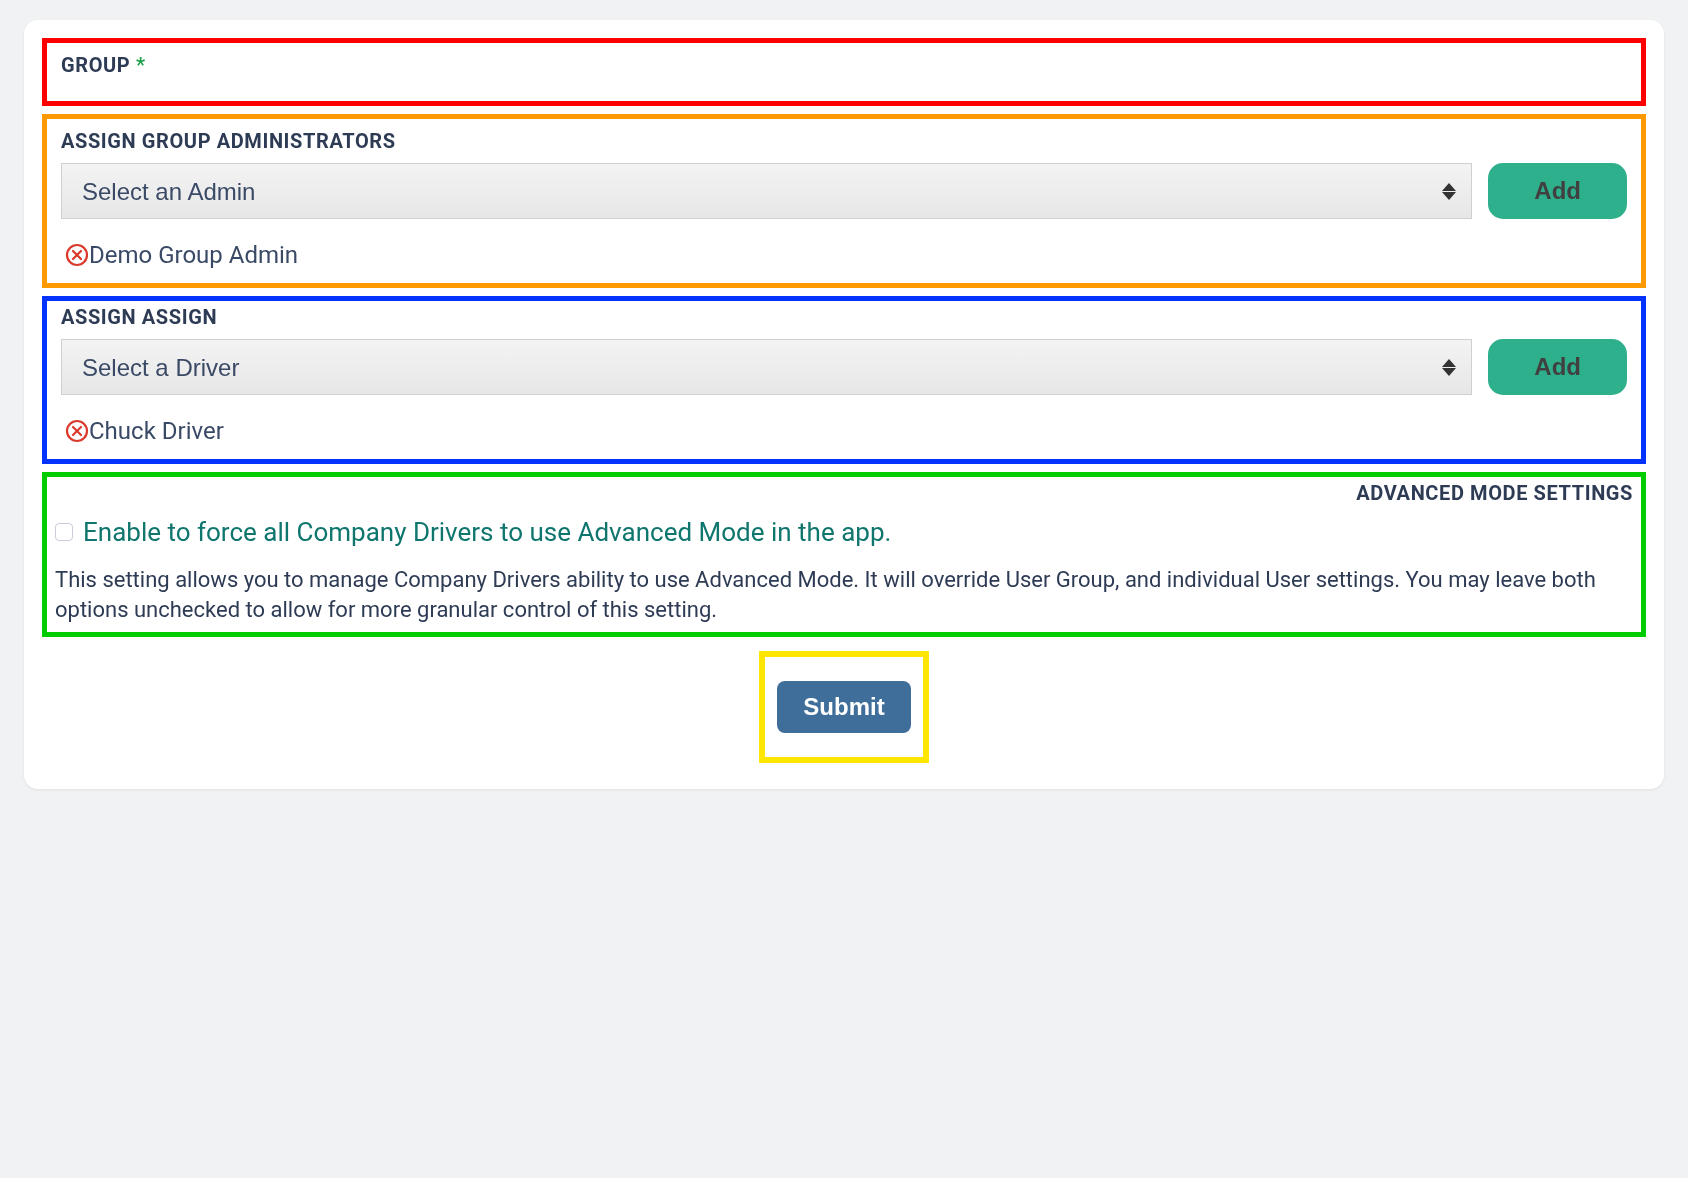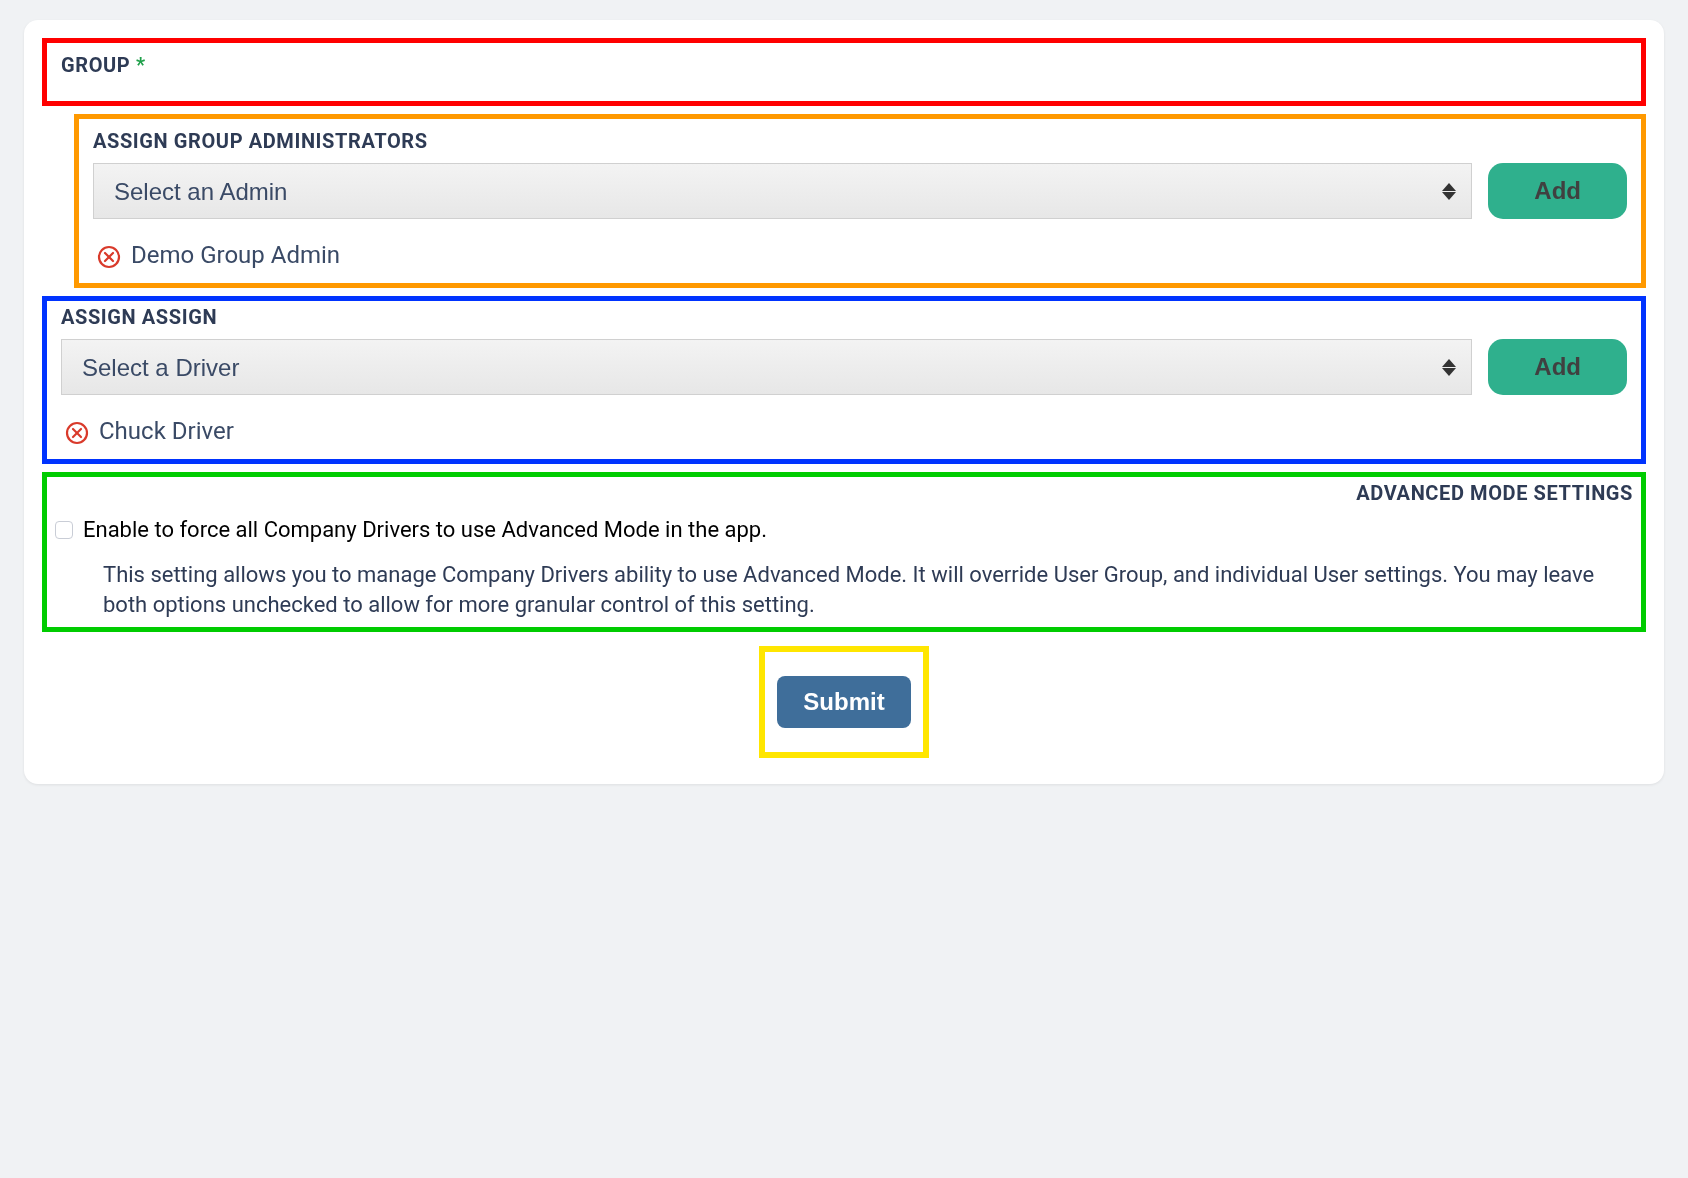--- a/index.html
+++ b/index.html
@@ -19,21 +19,21 @@
     box-shadow: 0 1px 3px rgba(0,0,0,0.08);
     max-width: 1640px;
     margin: 0 auto;
   }
   .section {
     border: 5px solid;
     margin-bottom: 8px;
     padding: 10px 14px 14px 14px;
   }
   .section.name { border-color: #ff0000; }
-  .section.admins { border-color: #ff9900; margin-left: 32px; }
+  .section.admins { border-color: #ff9900; }
   .section.drivers { border-color: #0033ff; padding-top: 4px; }
   .section.advanced { border-color: #00cc00; padding: 4px 8px 8px 8px; }
 
   .section-label {
     font-size: 20px;
     font-weight: 700;
     letter-spacing: 0.6px;
     color: #2e3b55;
     margin-bottom: 10px;
   }
@@ -106,22 +106,22 @@
     border: none;
     border-radius: 15px;
     padding: 0 46px;
     font-size: 24px;
     font-weight: 700;
     cursor: pointer;
     height: 56px;
   }
   .assigned-item {
     display: flex;
-    align-items: flex-end;
-    gap: 10px;
+    align-items: center;
+    gap: 0;
     padding: 8px 4px 0 4px;
   }
   .remove-icon {
     width: 24px;
     height: 24px;
     cursor: pointer;
     flex-shrink: 0;
   }
   .remove-icon svg { display: block; }
   .assigned-name {
@@ -146,28 +146,27 @@
   .checkbox {
     width: 18px;
     height: 18px;
     border: 1.5px solid #c9cdd6;
     border-radius: 4px;
     background: #fff;
     flex-shrink: 0;
     cursor: pointer;
   }
   .check-label {
-    font-size: 22px;
-    color: #000000;
+    font-size: 26px;
+    color: #0f766e;
   }
   .advanced-desc {
     font-size: 22px;
     color: #2e3b55;
     line-height: 1.35;
-    margin-left: 48px;
   }
 
   .submit-wrap {
     display: flex;
     justify-content: center;
     margin-top: 14px;
   }
   .submit-outline {
     border: 6px solid #ffe600;
     padding: 24px 12px;

